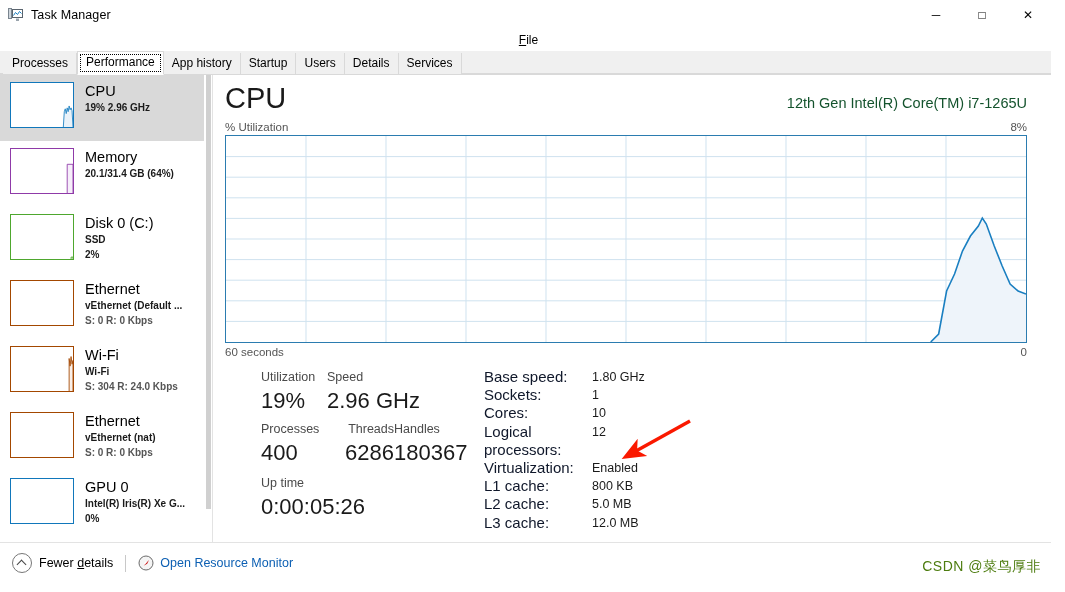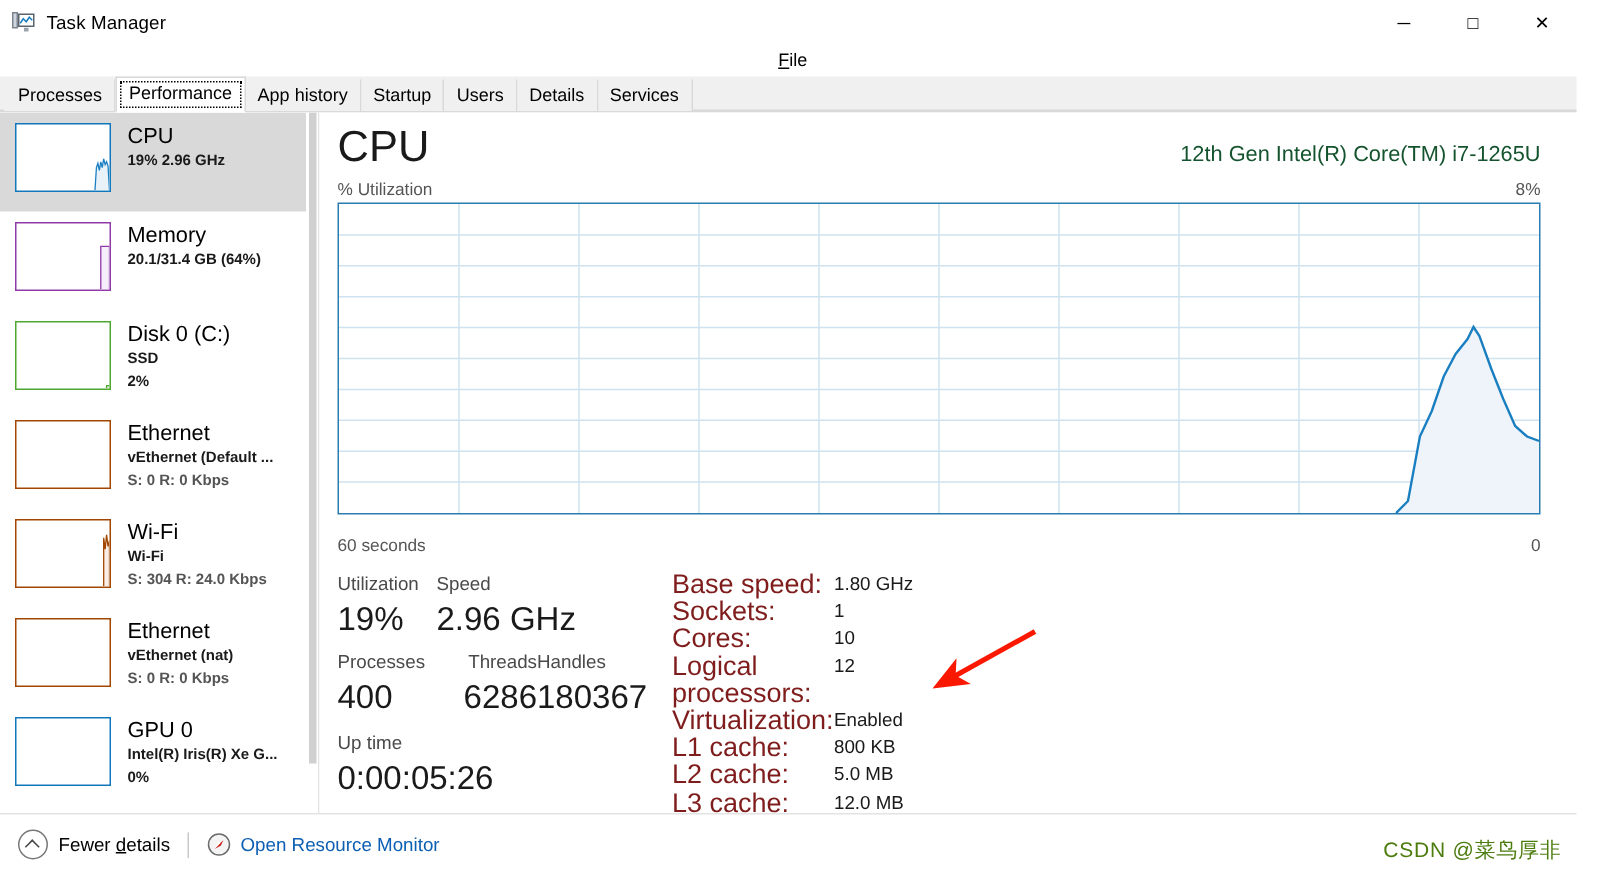--- a/index.html
+++ b/index.html
@@ -235,27 +235,28 @@
     position: relative;
     background: #ffffff;
     overflow: hidden;
   }
   .graph-box svg { display: block; }
   .graph-foot {
     display: flex;
     justify-content: space-between;
     font-size: 11.5px;
     color: #555555;
-    margin-top: 15px;
+    margin-top: 3px;
   }
 
   
   .stats {
     display: flex;
     margin-top: 10px;
+    margin-left: 36px;
   }
   .stats-left {
     width: 215px;
     flex: 0 0 auto;
   }
   .stat-row {
     display: flex;
   }
   .stat-cell { }
   .stat-label {
@@ -277,22 +278,22 @@
   .stats-right {
     flex: 1 1 auto;
     padding-left: 8px;
   }
   .kv {
     display: flex;
     line-height: 18.2px;
   }
   .kv .k {
     width: 108px;
-    font-size: 18px;
-    color: #7f1d1d;
+    font-size: 15px;
+    color: #0f172a;
     flex: 0 0 auto;
   }
   .kv .v {
     font-size: 12.5px;
     color: #1a1a1a;
   }
 
   
   .footer {
     height: 40px;

